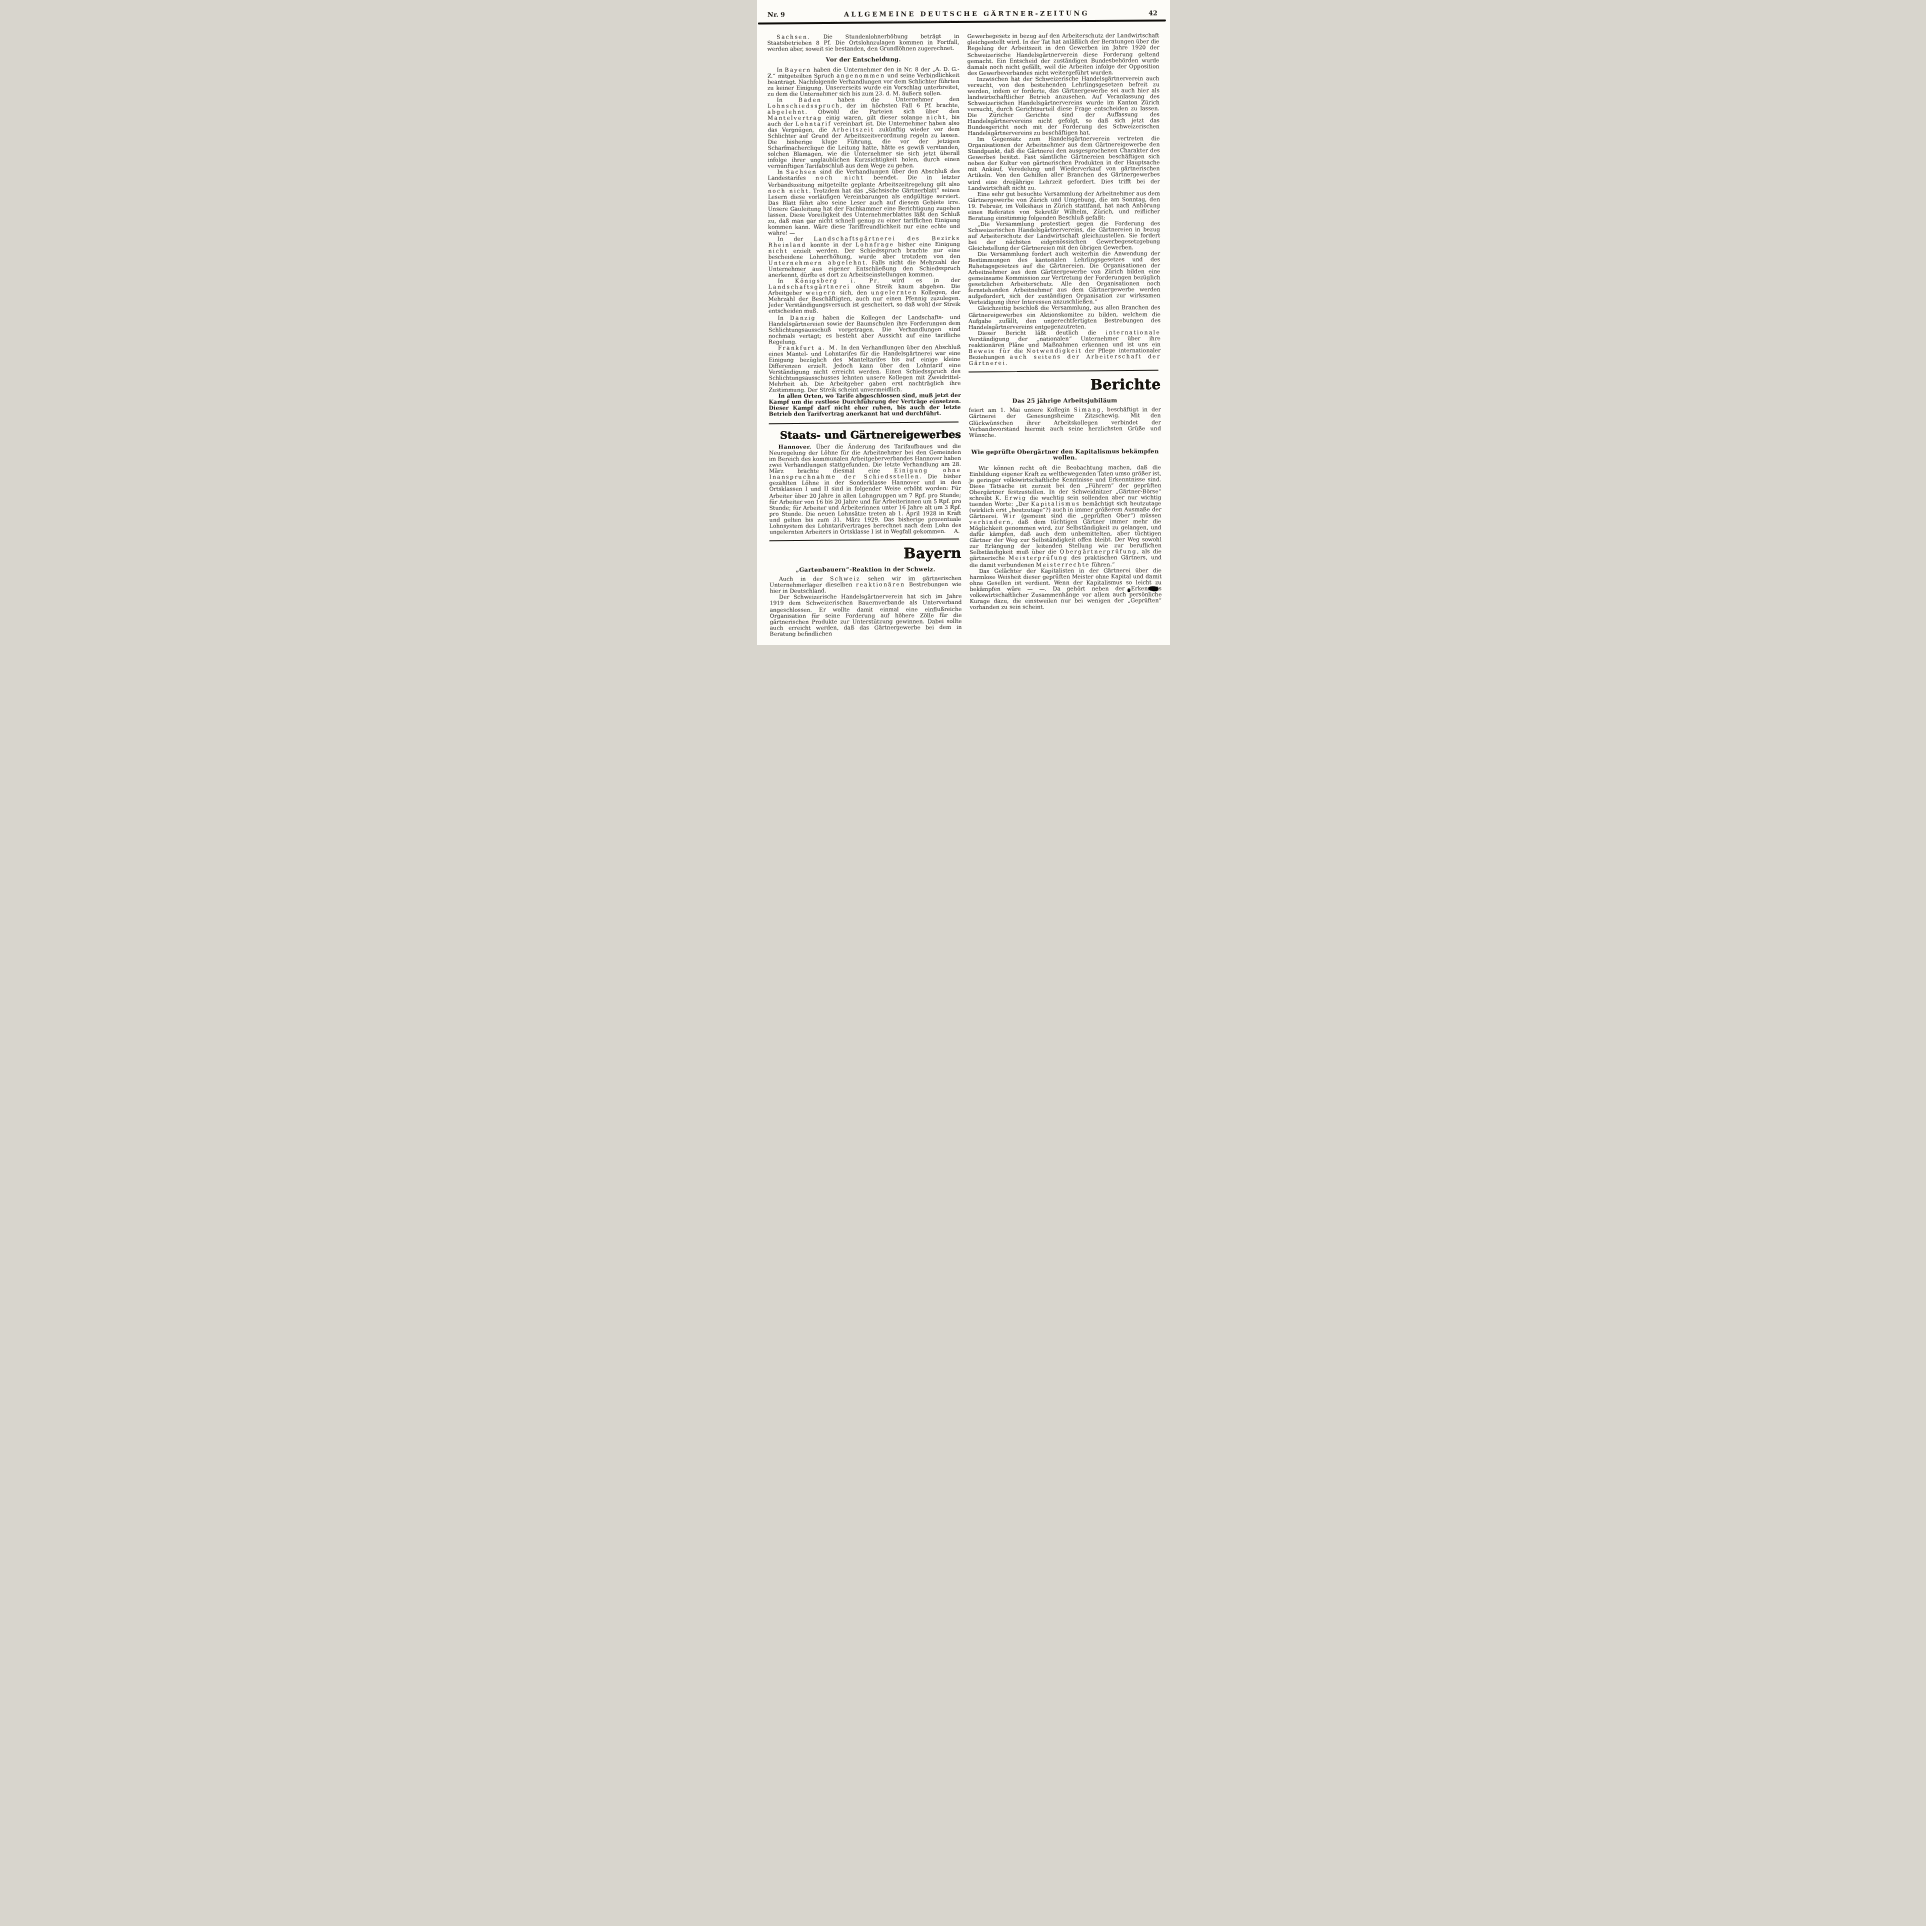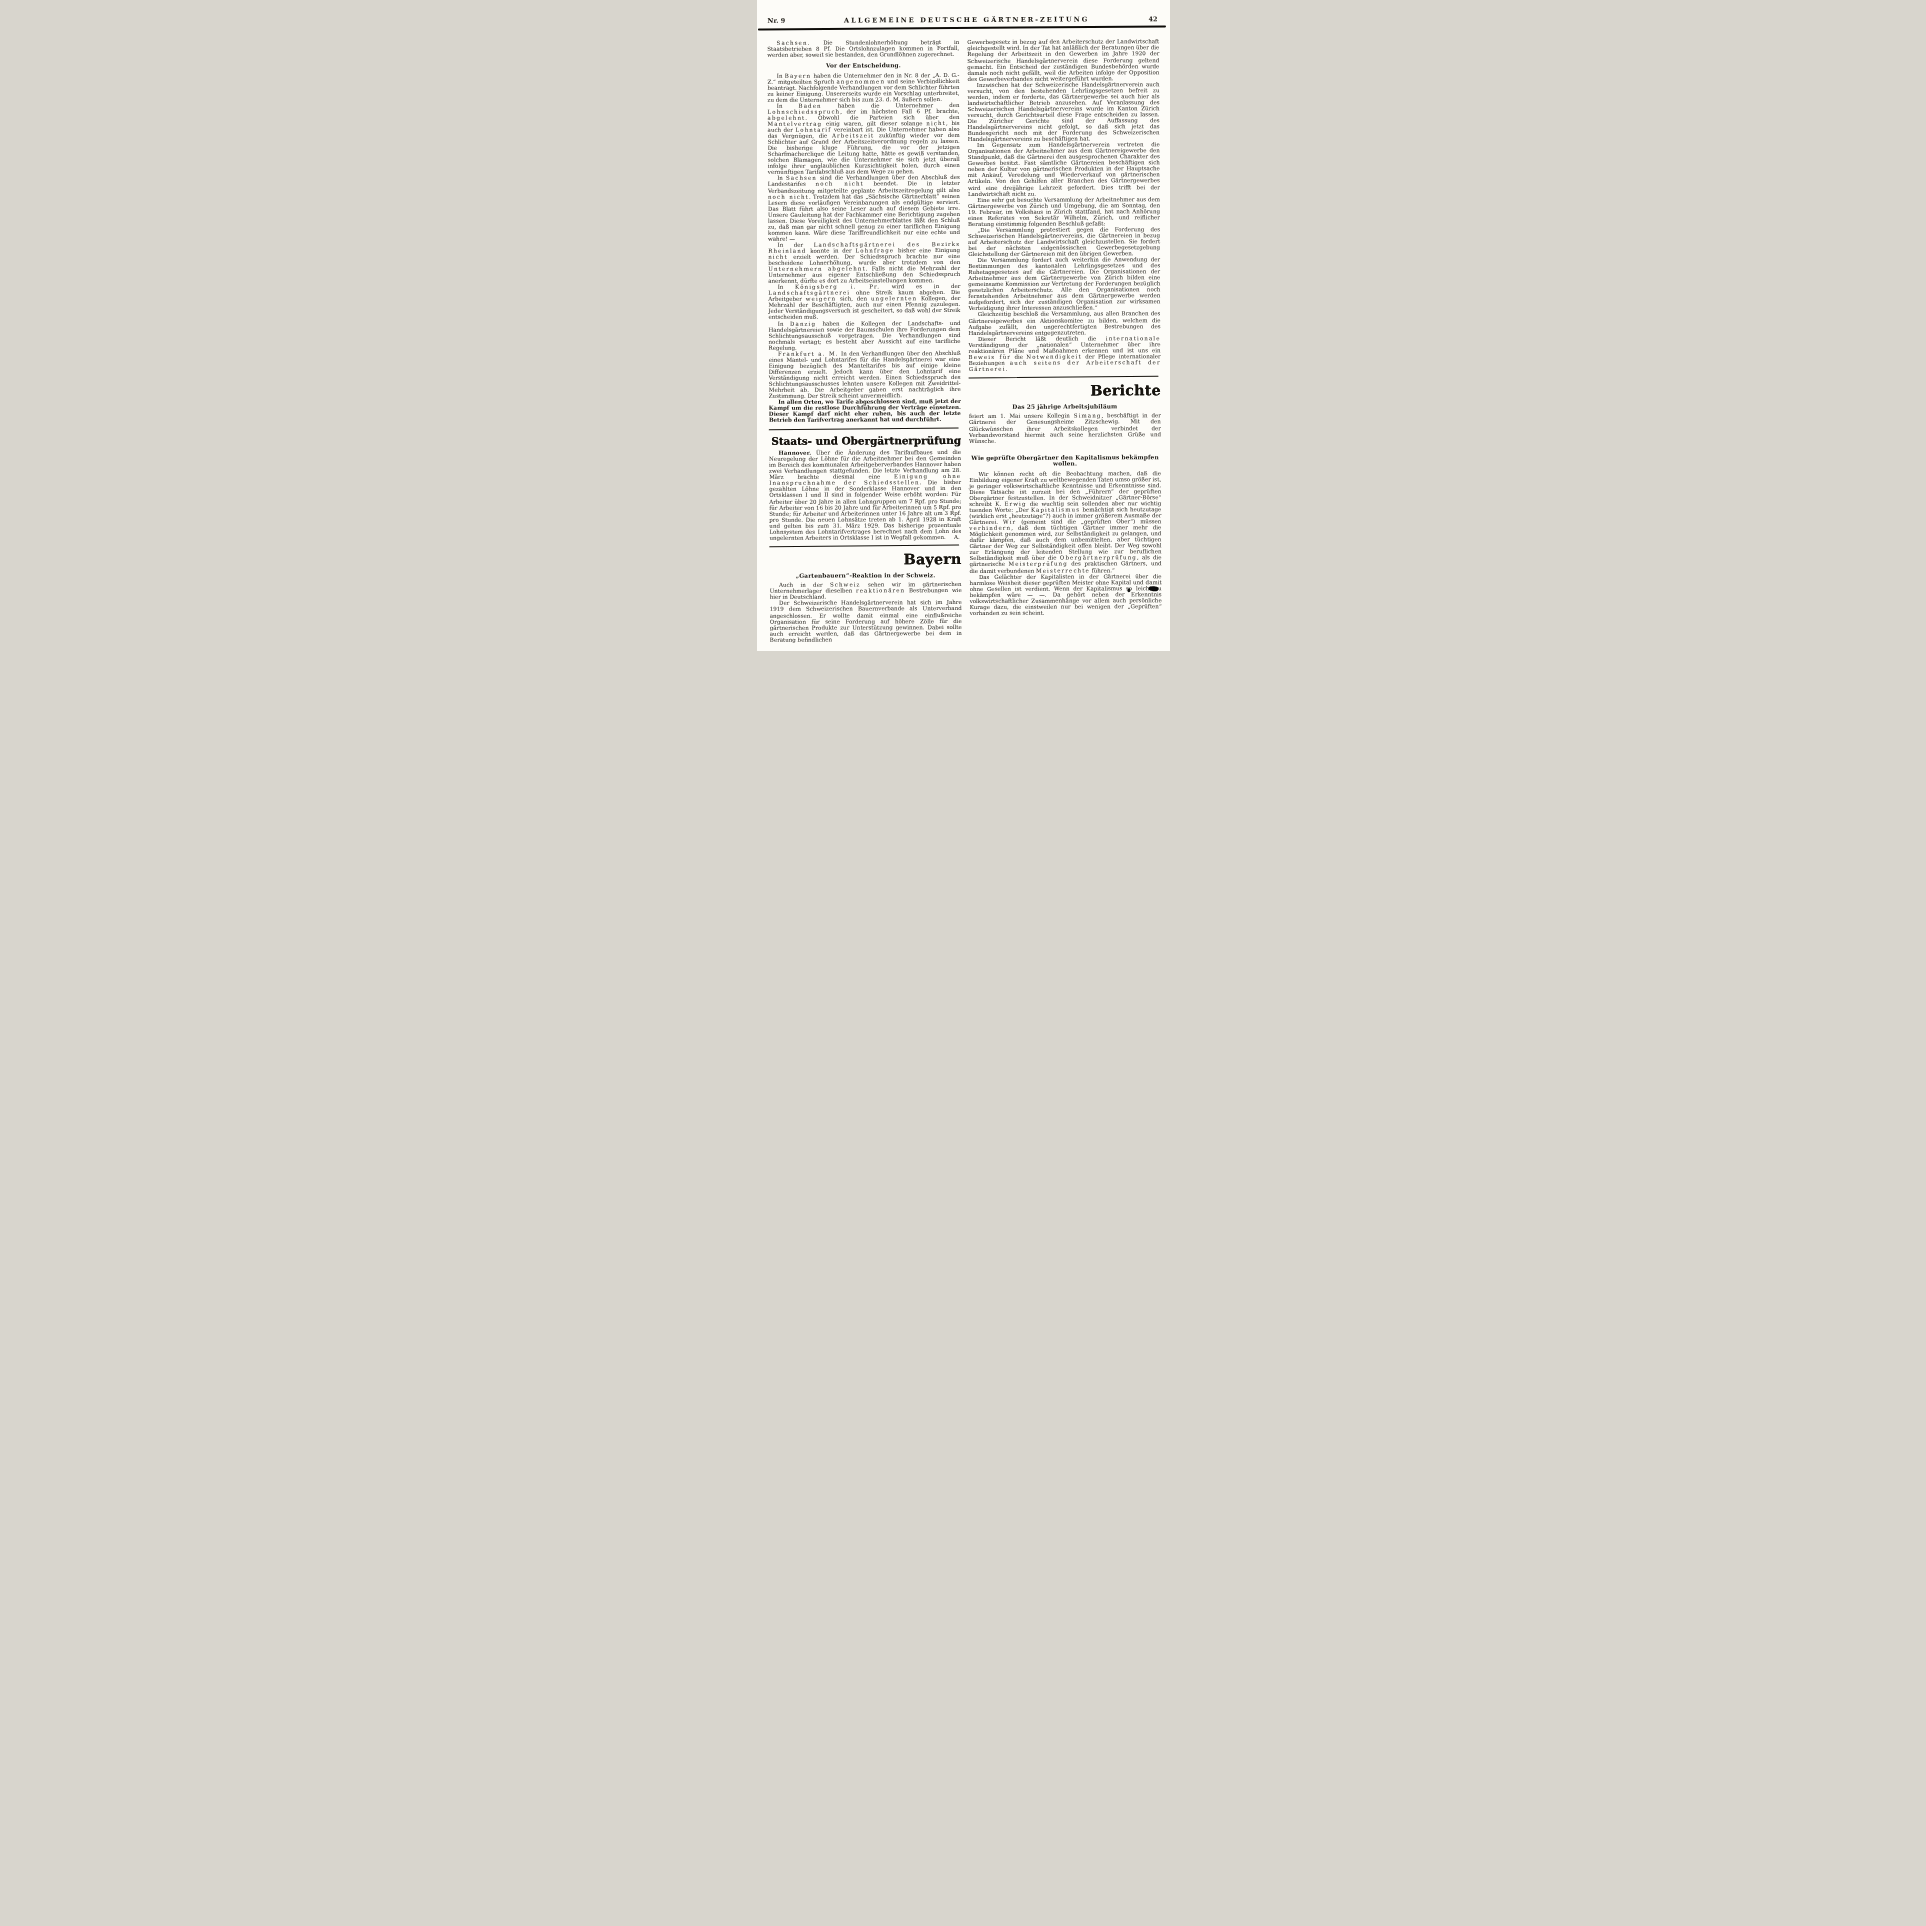--- a/index.html
+++ b/index.html
@@ -12,21 +12,21 @@
     color:#17140f;
     font-family:"DejaVu Serif", serif;
     overflow:hidden;
   }
   .skew{transform:rotate(-0.25deg);transform-origin:50% 40%;}
   
   .masthead-row{
     display:flex;align-items:flex-end;
     padding:10px 11.6px 2.7px 11.6px;
   }
-  .issue{font-size:6.4px;font-weight:bold;white-space:nowrap;margin-top:6px;}
+  .issue{font-size:6.4px;font-weight:bold;white-space:nowrap;}
   .mast-title{
     flex:1;text-align:center;
     font-size:6.5px;font-weight:bold;
     letter-spacing:2.1px;white-space:nowrap;
   }
   .pageno{font-size:6.4px;font-weight:bold;white-space:nowrap;}
   .head-rule{
     height:1.5px;background:#0e0c09;margin:0.4px 2.3px 0 2.3px;
     border-radius:0.8px;transform:rotate(-0.2deg);
   }
@@ -93,21 +93,21 @@
           <h3 class="sub-heading">Vor der Entscheidung.</h3>
           <p class="body-para"><span class="">In </span><span class="sp">Bayern</span><span class=""> haben die Unternehmer den in Nr. 8 der „A. D. G.-Z.“ mitgeteilten Spruch </span><span class="sp">angenommen</span><span class=""> und seine Verbindlichkeit beantragt.  Nachfolgende Verhandlungen vor dem Schlichter führten zu keiner Einigung.  Unsererseits wurde ein Vorschlag unterbreitet, zu dem die Unternehmer sich bis zum 23. d. M. äußern sollen.</span></p>
           <p class="body-para"><span class="">In </span><span class="sp">Baden</span><span class=""> haben die Unternehmer den </span><span class="sp">Lohnschiedsspruch</span><span class="">, der im höchsten Fall 6 Pf. brachte, </span><span class="sp">abgelehnt</span><span class="">.  Obwohl die Parteien sich über den </span><span class="sp">Mantelvertrag</span><span class=""> einig waren, gilt dieser solange </span><span class="sp">nicht</span><span class="">, bis auch der </span><span class="sp">Lohntarif</span><span class=""> vereinbart ist.  Die Unternehmer haben also das Vergnügen, die </span><span class="sp">Arbeitszeit</span><span class=""> zukünftig wieder vor dem Schlichter auf Grund der Arbeitszeitverordnung regeln zu lassen.  Die bisherige kluge Führung, die vor der jetzigen Scharfmacherclique die Leitung hatte, hätte es gewiß verstanden, solchen Blamagen, wie die Unternehmer sie sich jetzt überall infolge ihrer unglaublichen Kurzsichtigkeit holen, durch einen vernünftigen Tarifabschluß aus dem Wege zu gehen.</span></p>
           <p class="body-para"><span class="">In </span><span class="sp">Sachsen</span><span class=""> sind die Verhandlungen über den Abschluß des Landestarifes </span><span class="sp">noch nicht</span><span class=""> beendet. Die in letzter Verbandszeitung mitgeteilte geplante Arbeitszeitregelung gilt also </span><span class="sp">noch nicht</span><span class="">.  Trotzdem hat das „Sächsische Gärtnerblatt“ seinen Lesern diese vorläufigen Vereinbarungen als endgültige serviert.  Das Blatt führt also seine Leser auch auf diesem Gebiete irre.  Unsere Gauleitung hat der Fachkammer eine Berichtigung zugehen lassen.  Diese Voreiligkeit des Unternehmerblattes läßt den Schluß zu, daß man gar nicht schnell genug zu einer tariflichen Einigung kommen kann. Wäre diese Tariffreundlichkeit nur eine echte und wahre! —</span></p>
           <p class="body-para"><span class="">In der </span><span class="sp">Landschaftsgärtnerei des Bezirks Rheinland</span><span class=""> konnte in der </span><span class="sp">Lohnfrage</span><span class=""> bisher eine Einigung </span><span class="sp">nicht</span><span class=""> erzielt werden.  Der Schiedsspruch brachte nur eine bescheidene Lohnerhöhung, wurde aber trotzdem von den </span><span class="sp">Unternehmern abgelehnt</span><span class="">.  Falls nicht die Mehrzahl der Unternehmer aus eigener Entschließung den Schiedsspruch anerkennt, dürfte es dort zu Arbeitseinstellungen kommen.</span></p>
           <p class="body-para"><span class="">In </span><span class="sp">Königsberg i. Pr.</span><span class=""> wird es in der </span><span class="sp">Landschaftsgärtnerei</span><span class=""> ohne Streik kaum abgehen.  Die Arbeitgeber </span><span class="sp">weigern</span><span class=""> sich, den </span><span class="sp">ungelernten</span><span class=""> Kollegen, der Mehrzahl der Beschäftigten, auch nur einen Pfennig zuzulegen. Jeder Verständigungsversuch ist gescheitert, so daß wohl der Streik entscheiden muß.</span></p>
           <p class="body-para"><span class="">In </span><span class="sp">Danzig</span><span class=""> haben die Kollegen der Landschafts- und Handelsgärtnereien sowie der Baumschulen ihre Forderungen dem Schlichtungsausschuß vorgetragen.  Die Verhandlungen sind nochmals vertagt; es besteht aber Aussicht auf eine tarifliche Regelung.</span></p>
           <p class="body-para"><span class="sp">Frankfurt a. M.</span><span class=""> In den Verhandlungen über den Abschluß eines Mantel- und Lohntarifes für die Handelsgärtnerei war eine Einigung bezüglich des Manteltarifes bis auf einige kleine Differenzen erzielt. Jedoch kann über den Lohntarif eine Verständigung nicht erreicht werden.  Einen Schiedsspruch des Schlichtungsausschusses lehnten unsere Kollegen mit Zweidrittel-Mehrheit ab. Die Arbeitgeber gaben erst nachträglich ihre Zustimmung. Der Streik scheint unvermeidlich.</span></p>
           <p class="body-para bold"><span class="">In allen Orten, wo Tarife abgeschlossen sind, muß jetzt der Kampf um die restlose Durchführung der Verträge einsetzen. Dieser Kampf darf nicht eher ruhen, bis auch der letzte Betrieb den Tarifvertrag anerkannt hat und durchführt.</span></p>
           <div class="section-rule"></div>
-          <h2 class="display-heading display-long">Staats- und Obergärtnerprüfung</h2>
+          <h2 class="display-heading display-long">Staats- und Gärtnereigewerbes</h2>
           <p class="body-para"><span class="lede">Hannover.</span><span class=""> Über die Änderung des Tarifaufbaues und die Neuregelung der Löhne für die Arbeitnehmer bei den Gemeinden im Bereich des kommunalen Arbeitgeberverbandes Hannover haben zwei Verhandlungen stattgefunden.  Die letzte Verhandlung am 28. März brachte diesmal eine </span><span class="sp">Einigung ohne Inanspruchnahme der Schiedsstellen</span><span class="">.  Die bisher gezahlten Löhne in der Sonderklasse Hannover und in den Ortsklassen I und II sind in folgender Weise erhöht worden: Für Arbeiter über 20 Jahre in allen Lohngruppen um 7 Rpf. pro Stunde; für Arbeiter von 16 bis 20 Jahre und für Arbeiterinnen um 5 Rpf. pro Stunde; für Arbeiter und Arbeiterinnen unter 16 Jahre alt um 3 Rpf. pro Stunde.  Die neuen Lohnsätze treten ab 1. April 1928 in Kraft und gelten bis zum 31. März 1929.  Das bisherige prozentuale Lohnsystem des Lohntarifvertrages berechnet nach dem Lohn des ungelernten Arbeiters in Ortsklasse I ist in Wegfall gekommen.  A.</span></p>
           <div class="section-rule"></div>
           <h2 class="display-heading">Bayern</h2>
           <h3 class="sub-heading">„Gartenbauern“-Reaktion in der Schweiz.</h3>
           <p class="body-para"><span class="">Auch in der </span><span class="sp">Schweiz</span><span class=""> sehen wir im gärtnerischen Unternehmerlager dieselben </span><span class="sp">reaktionären</span><span class=""> Bestrebungen wie hier in Deutschland.</span></p>
           <p class="body-para"><span class="">Der Schweizerische Handelsgärtnerverein hat sich im Jahre 1919 dem Schweizerischen Bauernverbande als Unterverband angeschlossen.  Er wollte damit einmal eine einflußreiche Organisation für seine Forderung auf höhere Zölle für die gärtnerischen Produkte zur Unterstützung gewinnen.  Dabei sollte auch erreicht werden, daß das Gärtnergewerbe bei dem in Beratung befindlichen</span></p>
         </section>
       <section class="col" id="col-right">
           <p class="body-para noindent"><span class="">Gewerbegesetz in bezug auf den Arbeiterschutz der Landwirtschaft gleichgestellt wird.  In der Tat hat anläßlich der Beratungen über die Regelung der Arbeitszeit in den Gewerben im Jahre 1920 der Schweizerische Handelsgärtnerverein diese Forderung geltend gemacht.  Ein Entscheid der zuständigen Bundesbehörden wurde damals noch nicht gefällt, weil die Arbeiten infolge der Opposition des Gewerbeverbandes nicht weitergeführt wurden.</span></p>
           <p class="body-para"><span class="">Inzwischen hat der Schweizerische Handelsgärtnerverein auch versucht, von den bestehenden Lehrlingsgesetzen befreit zu werden, indem er forderte, das Gärtnergewerbe sei auch hier als landwirtschaftlicher Betrieb anzusehen.  Auf Veranlassung des Schweizerischen Handelsgärtnervereins wurde im Kanton Zürich versucht, durch Gerichtsurteil diese Frage entscheiden zu lassen.  Die Züricher Gerichte sind der Auffassung des Handelsgärtnervereins nicht gefolgt, so daß sich jetzt das Bundesgericht noch mit der Forderung des Schweizerischen Handelsgärtnervereins zu beschäftigen hat.</span></p>

